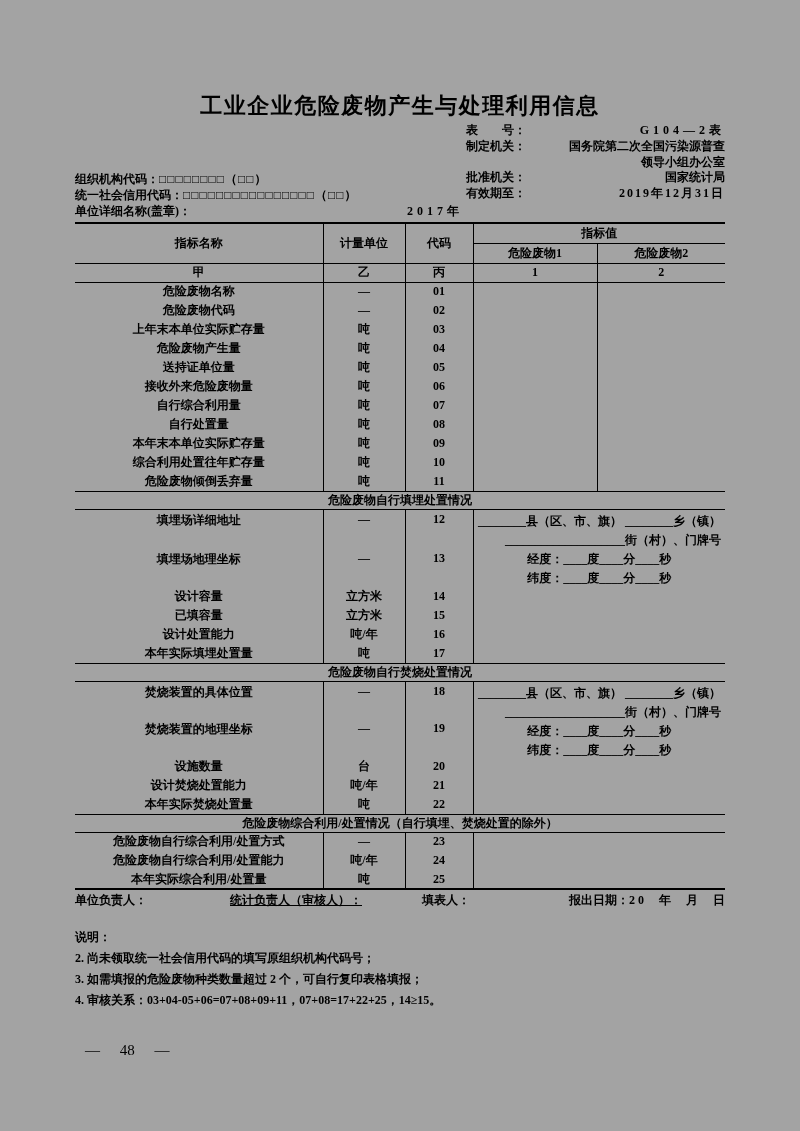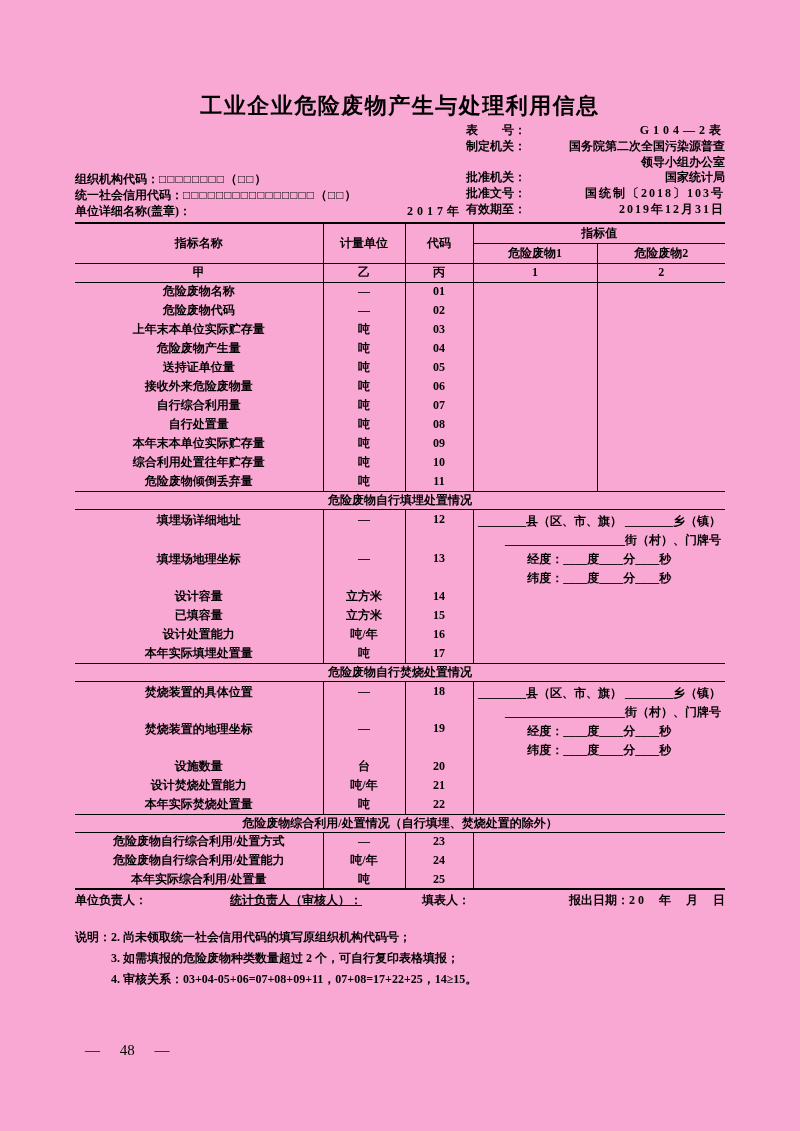--- a/index.html
+++ b/index.html
@@ -1,18 +1,18 @@
 <!DOCTYPE html>
 <html><head>
 <meta charset="utf-8">
 <style>
   * { margin:0; padding:0; box-sizing:border-box; }
   html,body { background:#e8e8e8; }
   .page {
-    position:relative; width:800px; height:1131px; background:#f9a8d4;
+    position:relative; width:800px; height:1131px; background:#a3a3a3;
     font-family:"Liberation Serif","DejaVu Serif",serif;
     font-weight:bold; color:#000; margin:0 auto; overflow:hidden;
   }
   .title { position:absolute; top:91px; left:0; width:100%; text-align:center;
            font-size:22px; letter-spacing:1.5px; }
   
   .meta-right { position:absolute; top:123px; left:466px; width:259px; font-size:12px; }
   .meta-right .mrow { display:flex; justify-content:space-between; line-height:15.8px; white-space:nowrap;gap:6px; }
   .sp4 { letter-spacing:4px; }
   .sp2 { letter-spacing:2px; }
@@ -37,21 +37,21 @@
   tr.tall38 { height:38px; }
   tr.tall40 td, tr.tall38 td { vertical-align:top; padding-top:2px; }
   td.mcell { vertical-align:top; padding:2px 6px 0 6px; }
   td.mcell .tl { line-height:19px; white-space:nowrap; }
   td.mcell .ra { text-align:right; }
   
   .sig { position:absolute; top:891px; left:75px; width:650px; display:flex; font-size:12px; line-height:18px; white-space:nowrap; }
   .sig .s1 { width:155px; } .sig .s2 { width:192px;text-decoration:underline; } .sig .s3 { width:138px; }
   .sig .s4 { margin-left:auto; }
   
-  .notes { position:absolute; top:927px; left:75px; font-size:12px; display:flex; }
+  .notes { position:absolute; top:927px; left:75px; font-size:12px; display:flex;flex-direction:column; }
   .notes .lbl { line-height:21px; }
   .notes .items div { line-height:21px; white-space:nowrap; }
   
   .pageno { position:absolute; top:1042px; left:85px; font-size:15px; font-weight:normal; word-spacing:16px; }
 </style>
 </head>
 <body>
 
 <div class="page">
 
@@ -66,24 +66,20 @@
       <span>制定机关：</span>
       <span>国务院第二次全国污染源普查</span>
     </div>
     <div class="mrow">
       <span></span>
       <span>领导小组办公室</span>
     </div>
     <div class="mrow">
       <span>批准机关：</span>
       <span>国家统计局</span>
-    </div>
-    <div class="mrow">
-      <span>批准文号：</span>
-      <span class="sp2">国统制〔2018〕103号</span>
     </div>
     <div class="mrow">
       <span>有效期至：</span>
       <span class="sp2">2019年12月31日</span>
     </div>
   </div>
 
   <div class="meta-left">
     <div class="mrow">
       <span>组织机构代码：</span>

